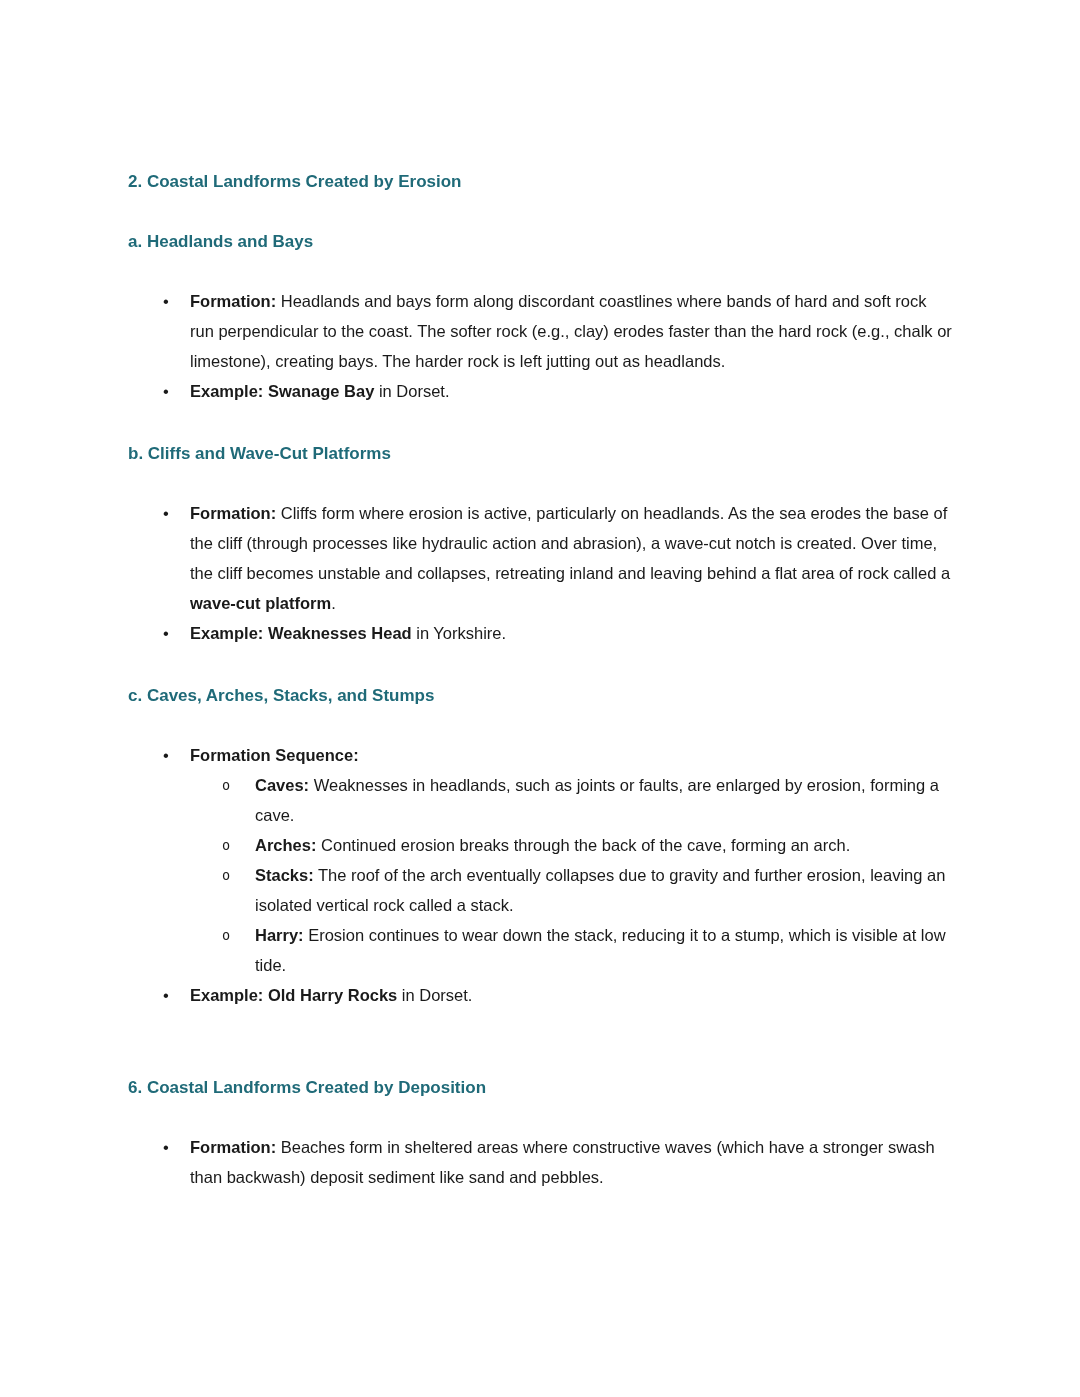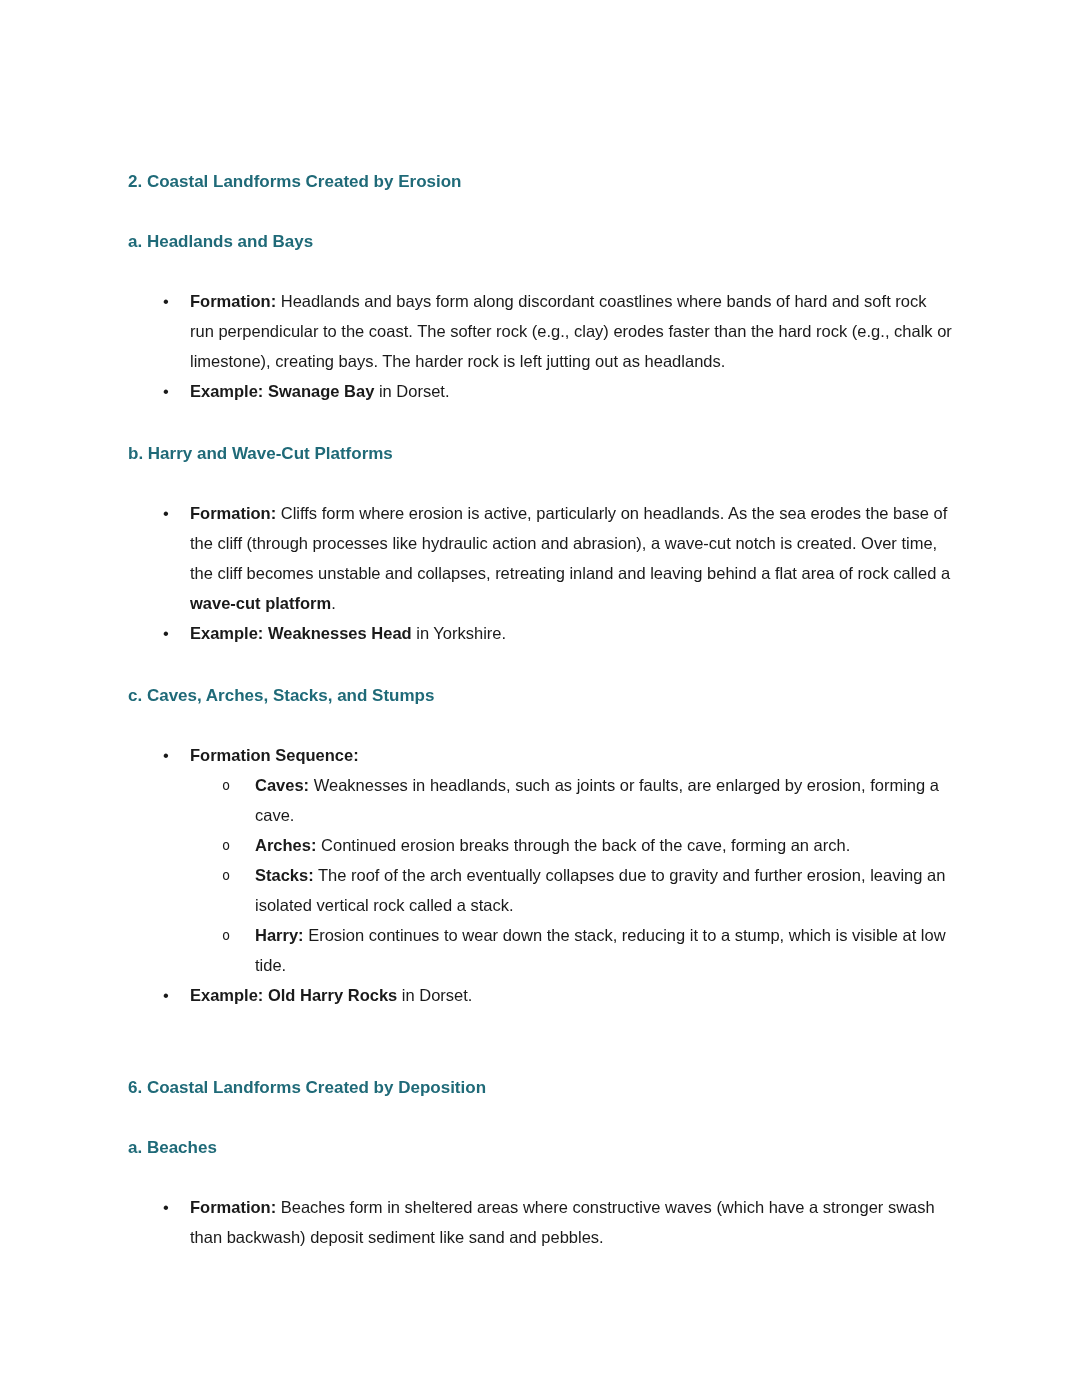--- a/index.html
+++ b/index.html
@@ -67,26 +67,25 @@
   .bullet strong { font-weight: bold; }
 </style>
 </head>
 <body>
 
 <div class="doc" id="doc">
     <div class="h2">2. Coastal Landforms Created by Erosion</div>
     <div class="h3">a. Headlands and Bays</div>
     <div class="bullet l1"><span class="marker">•</span><strong>Formation:</strong><span> Headlands and bays form along discordant coastlines where bands of hard and soft rock run perpendicular to the coast. The softer rock (e.g., clay) erodes faster than the hard rock (e.g., chalk or limestone), creating bays. The harder rock is left jutting out as headlands.</span></div>
     <div class="bullet l1"><span class="marker">•</span><strong>Example: Swanage Bay</strong><span> in Dorset.</span></div>
-    <div class="h3">b. Harry and Wave-Cut Platforms</div>
+    <div class="h3">b. Cliffs and Wave-Cut Platforms</div>
     <div class="bullet l1"><span class="marker">•</span><strong>Formation:</strong><span> Cliffs form where erosion is active, particularly on headlands. As the sea erodes the base of the cliff (through processes like hydraulic action and abrasion), a wave-cut notch is created. Over time, the cliff becomes unstable and collapses, retreating inland and leaving behind a flat area of rock called a </span><strong>wave-cut platform</strong><span>.</span></div>
     <div class="bullet l1"><span class="marker">•</span><strong>Example: Weaknesses Head</strong><span> in Yorkshire.</span></div>
     <div class="h3">c. Caves, Arches, Stacks, and Stumps</div>
     <div class="bullet l1"><span class="marker">•</span><strong>Formation Sequence:</strong></div>
     <div class="bullet l2"><span class="marker">o</span><strong>Caves:</strong><span> Weaknesses in headlands, such as joints or faults, are enlarged by erosion, forming a cave.</span></div>
     <div class="bullet l2"><span class="marker">o</span><strong>Arches:</strong><span> Continued erosion breaks through the back of the cave, forming an arch.</span></div>
     <div class="bullet l2"><span class="marker">o</span><strong>Stacks:</strong><span> The roof of the arch eventually collapses due to gravity and further erosion, leaving an isolated vertical rock called a stack.</span></div>
     <div class="bullet l2"><span class="marker">o</span><strong>Harry:</strong><span> Erosion continues to wear down the stack, reducing it to a stump, which is visible at low tide.</span></div>
     <div class="bullet l1"><span class="marker">•</span><strong>Example: Old Harry Rocks</strong><span> in Dorset.</span></div>
     <div class="h2 spaced">6. Coastal Landforms Created by Deposition</div>
-    <div class="h3">a. Beaches</div>
     <div class="bullet l1"><span class="marker">•</span><strong>Formation:</strong><span> Beaches form in sheltered areas where constructive waves (which have a stronger swash than backwash) deposit sediment like sand and pebbles.</span></div>
   </div>
 
 </body></html>

